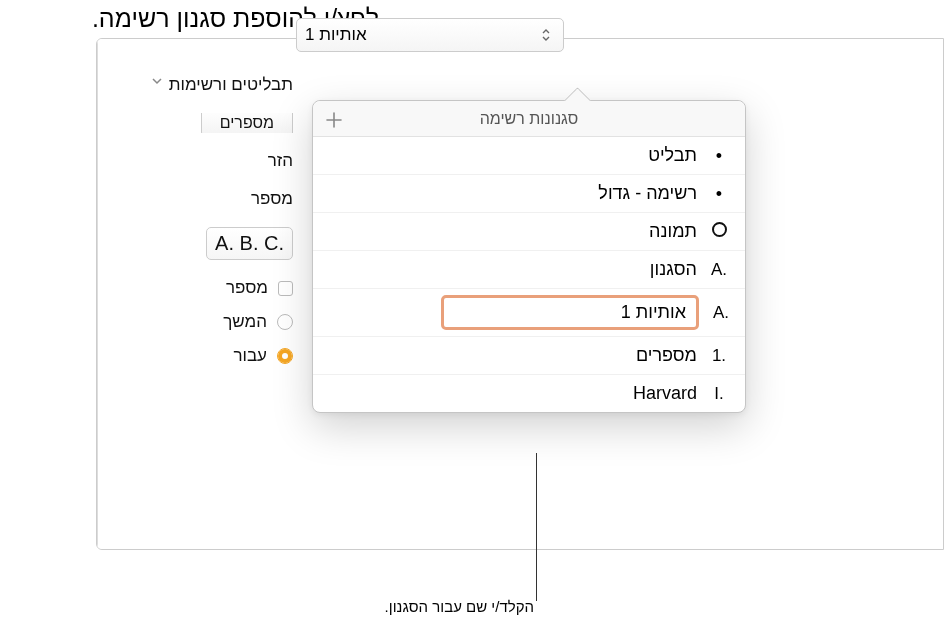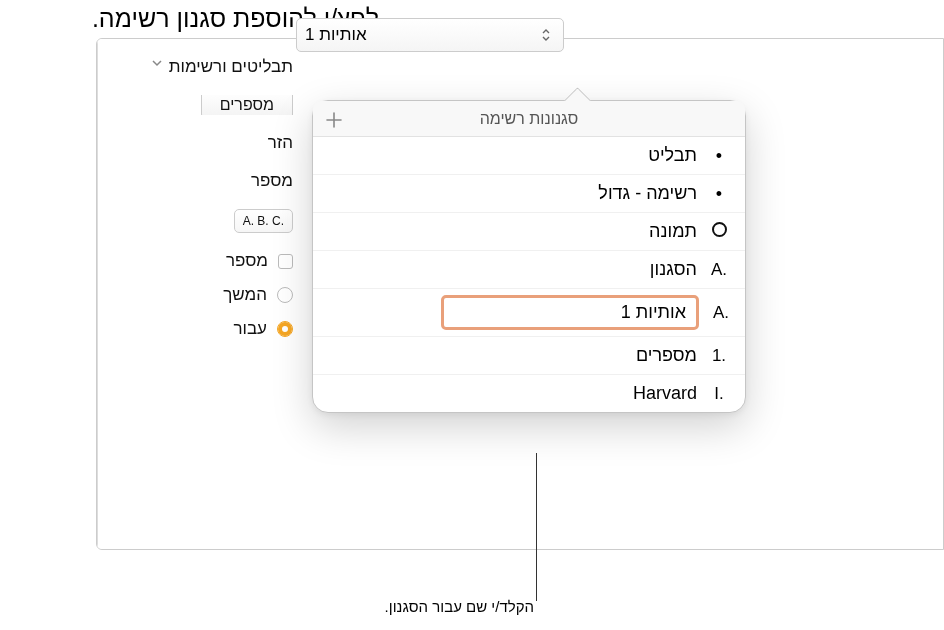--- a/index.html
+++ b/index.html
@@ -73,20 +73,21 @@
       background: #fff;
       position: relative;
       padding: 12px 18px;
     }
     .section-header {
       display: flex;
       align-items: flex-start;
       gap: 6px;
       margin-bottom: 14px;
       font-size: 17px;
+      margin-top: 18px;
     }
     .chevron-icon {
       width: 12px;
       height: 12px;
       display: inline-flex;
       align-items: center;
       justify-content: center;
       color: #888;
     }
     .side-row {
@@ -116,21 +117,21 @@
       flex: none;
       background: #fff;
     }
     .abc-select {
       border: 1px solid #ccc;
       border-radius: 5px;
       padding: 4px 8px;
       display: inline-flex;
       align-items: center;
       gap: 10px;
-      font-size: 12px;
+      font-size: 20px;
       background: linear-gradient(#fff,#f6f6f6);
     }
     .tab-btn {
       border: 1px solid #ccc;
       background: linear-gradient(#fff,#f3f3f3);
       padding: 5px 18px;
       font-size: 16px;
       border-radius: 5px 0 0 5px;
     }
     .dropdown-closed {
@@ -155,21 +156,21 @@
       justify-content: center;
       color: #555;
     }
     .popover {
       position: absolute;
       top: 100px;
       left: 312px;
       width: 434px;
       background: #fff;
       border: 1px solid #c5c5c5;
-      border-radius: 16px;
+      border-radius: 8px;
       box-shadow: 0 14px 40px rgba(0,0,0,0.18), 0 2px 6px rgba(0,0,0,0.06);
       overflow: visible;
     }
     .popover::before {
       content: "";
       position: absolute;
       top: -10px;
       right: 158px;
       width: 18px; height: 18px;
       background: #f8f8f8;

